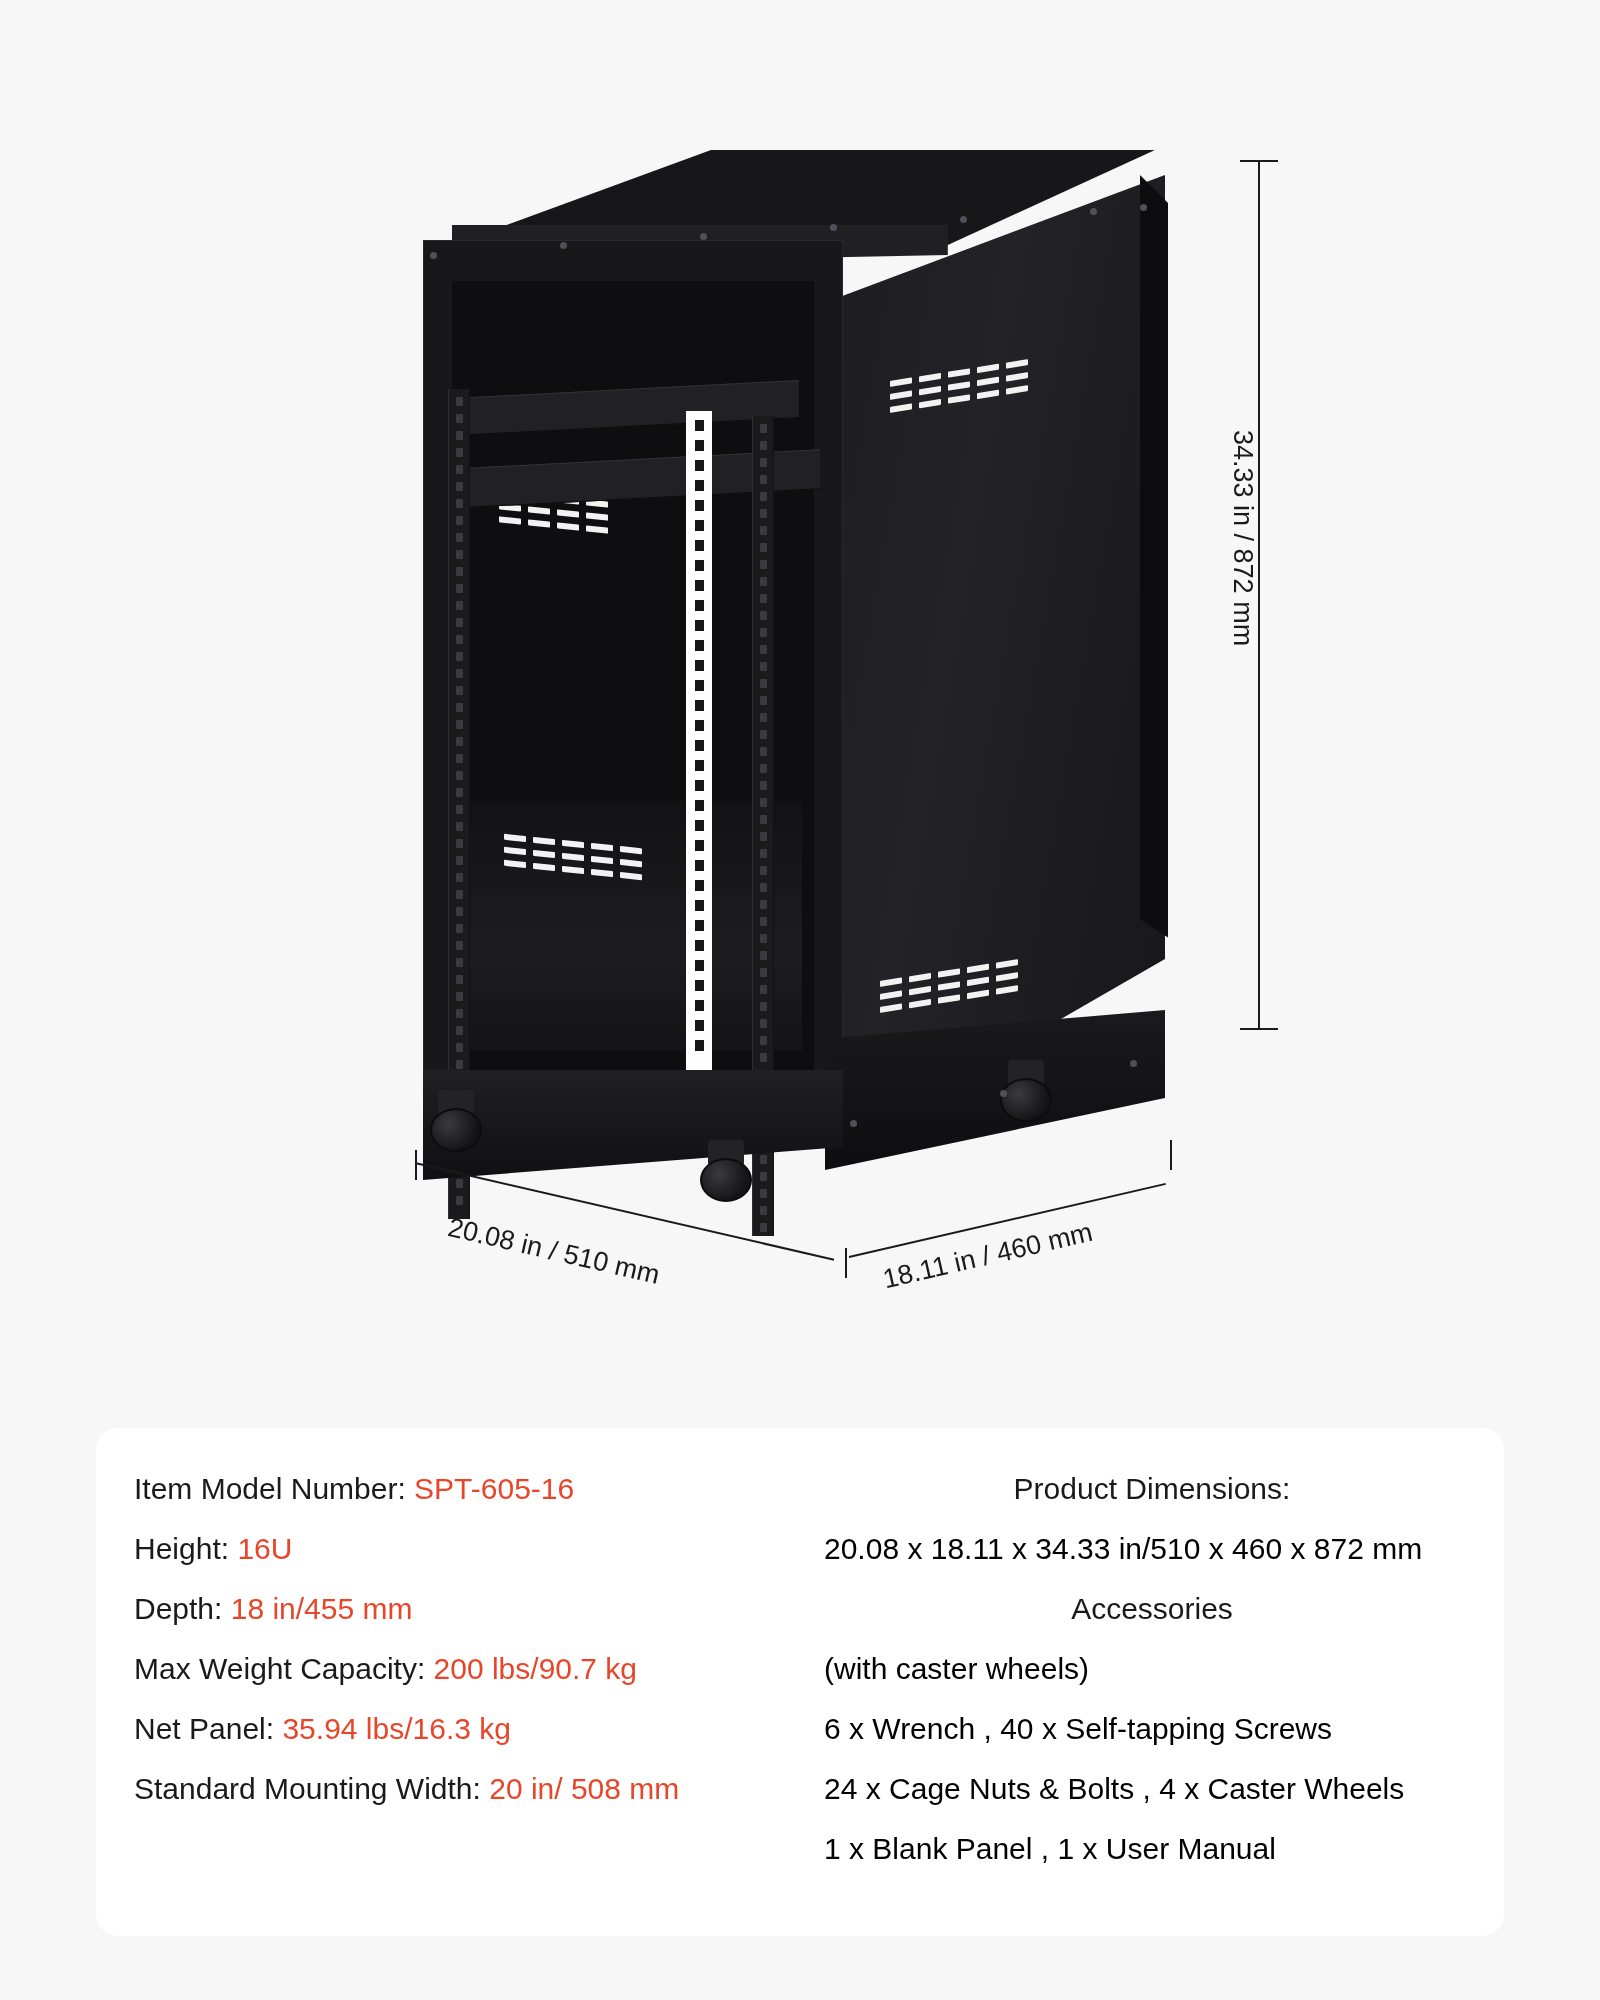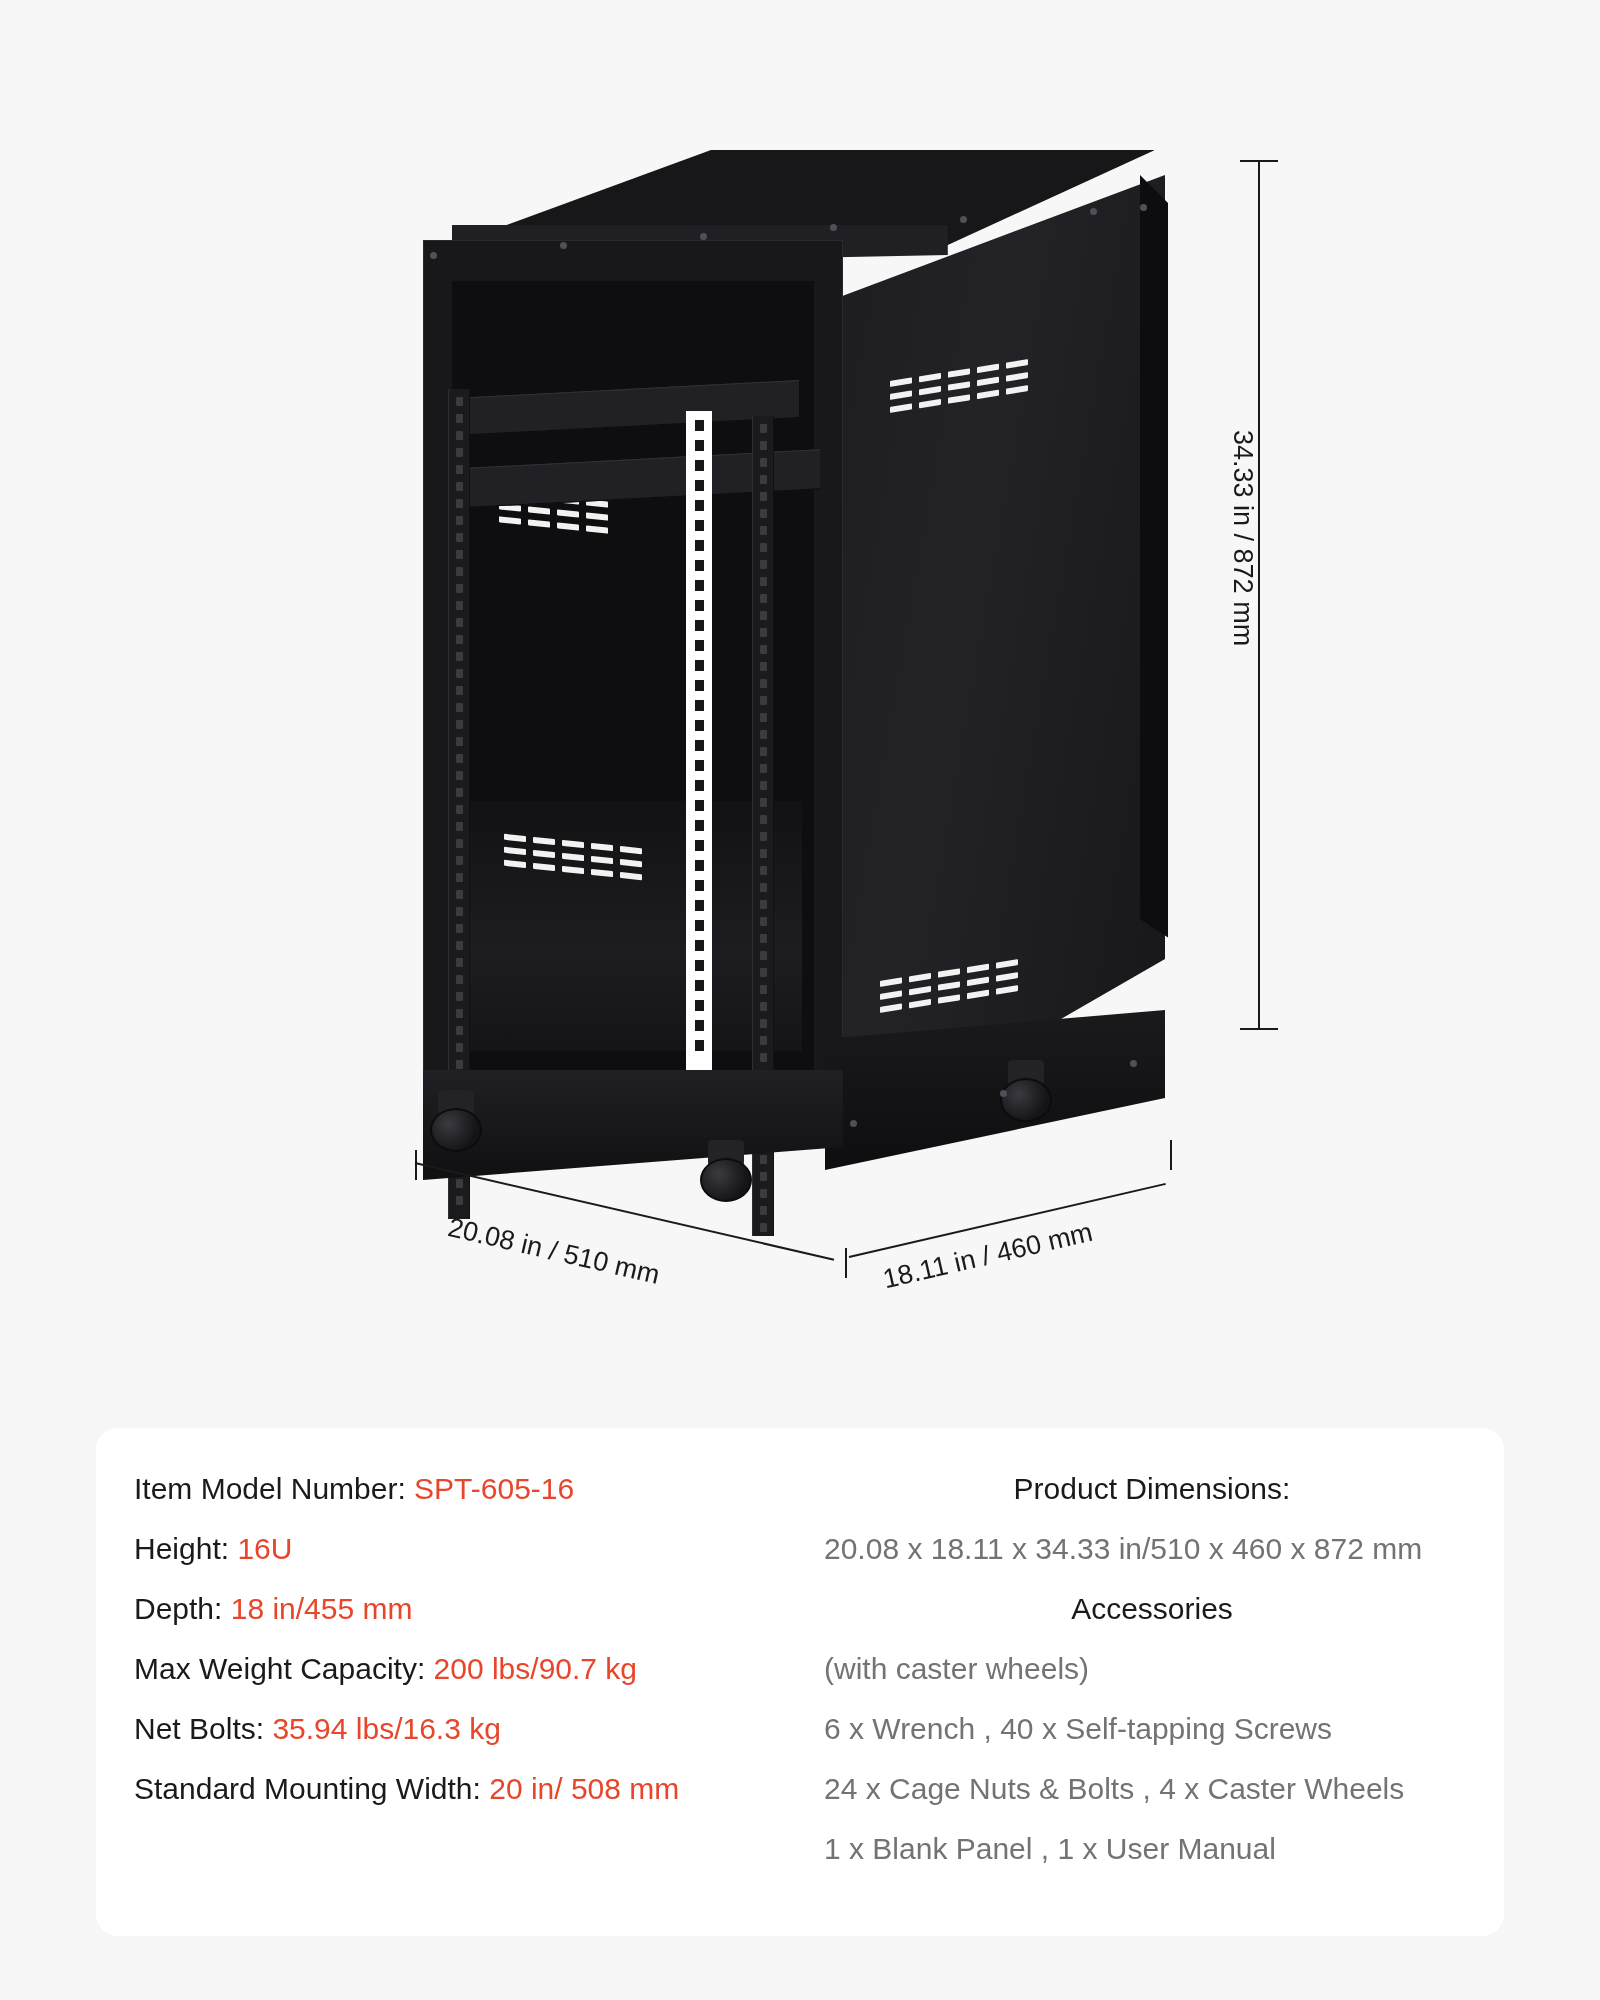--- a/index.html
+++ b/index.html
@@ -221,21 +221,21 @@
   .spec-col.left { width: 690px; }
   .spec-col.right { width: 718px; }
   .spec-line {
     font-size: 30px;
     color: #1a1a1a;
     line-height: 1.0;
     margin-bottom: 30px;
     white-space: nowrap;
   }
   .spec-line .val { color: #e8462a; }
-  .spec-line.accent { color: #737373; }
+  .spec-line.accent { color: #000000; }
   .spec-line.plain { color: #1a1a1a; text-align: center; }
 </style>
 </head>
 <body>
 
 <div class="illustration">
 
   <div class="rack">
 
     <div class="top-plate"></div>
@@ -531,21 +531,21 @@
     <div class="spec-line">
       <span>Height: </span><span class="val">16U</span>
     </div>
     <div class="spec-line">
       <span>Depth: </span><span class="val">18 in/455 mm</span>
     </div>
     <div class="spec-line">
       <span>Max Weight Capacity: </span><span class="val">200 lbs/90.7 kg</span>
     </div>
     <div class="spec-line">
-      <span>Net Bolts: </span><span class="val">35.94 lbs/16.3 kg</span>
+      <span>Net Panel: </span><span class="val">35.94 lbs/16.3 kg</span>
     </div>
     <div class="spec-line">
       <span>Standard Mounting Width: </span><span class="val">20 in/ 508 mm</span>
     </div>
   </div>
 
   <div class="spec-col right">
     <div class="spec-line plain">Product Dimensions:</div>
     <div class="spec-line accent">20.08 x 18.11 x 34.33 in/510 x 460 x 872 mm</div>
     <div class="spec-line plain">Accessories</div>

